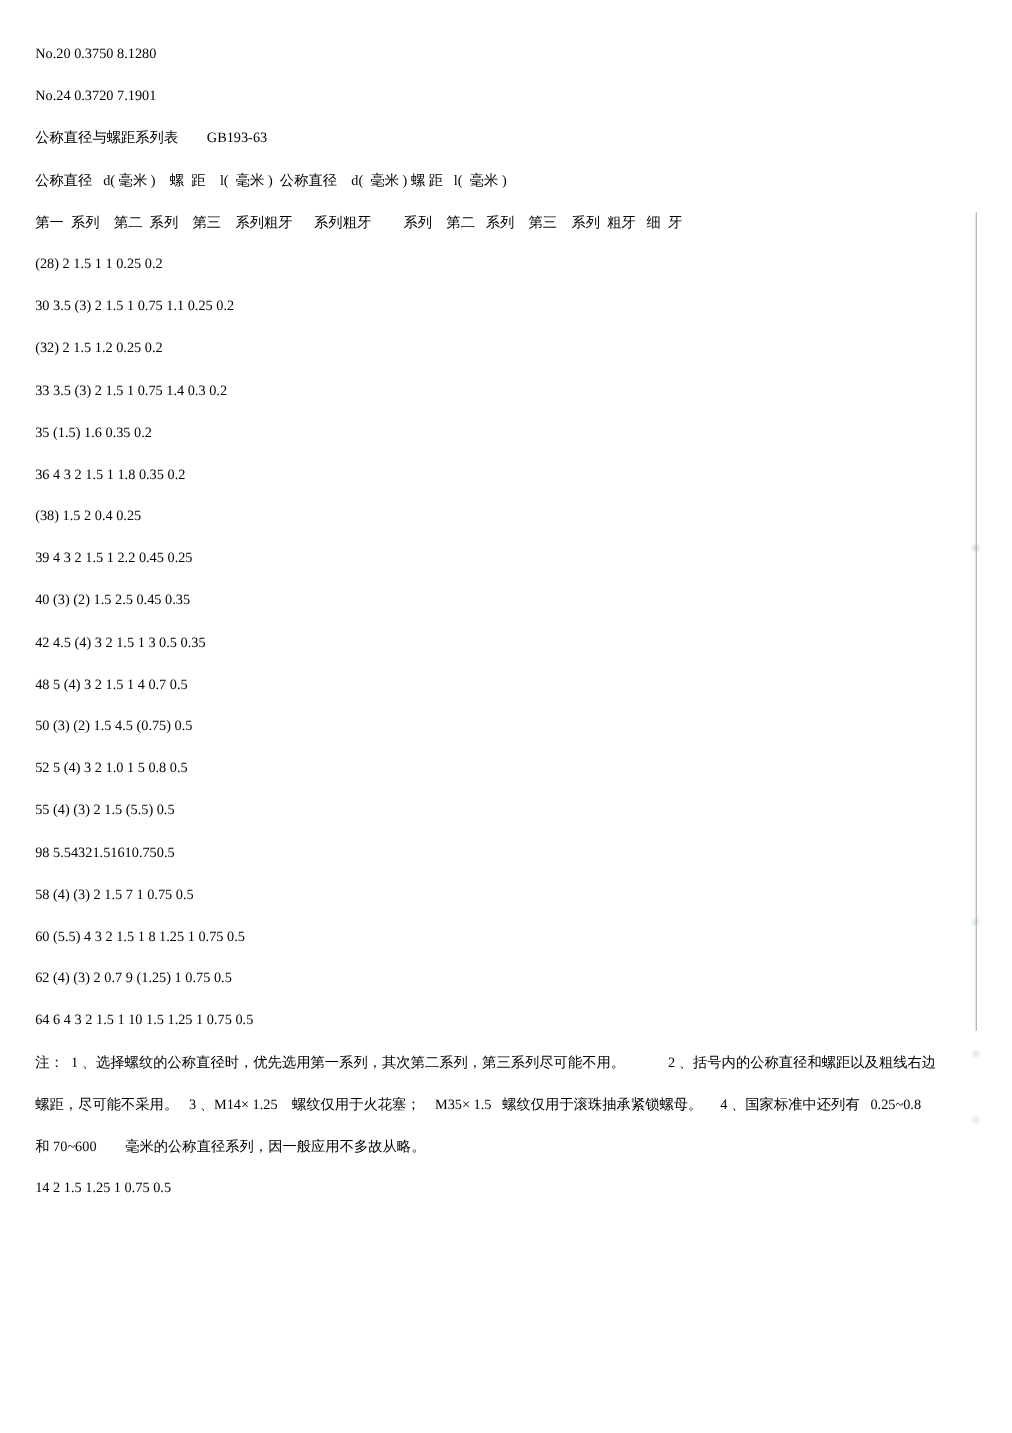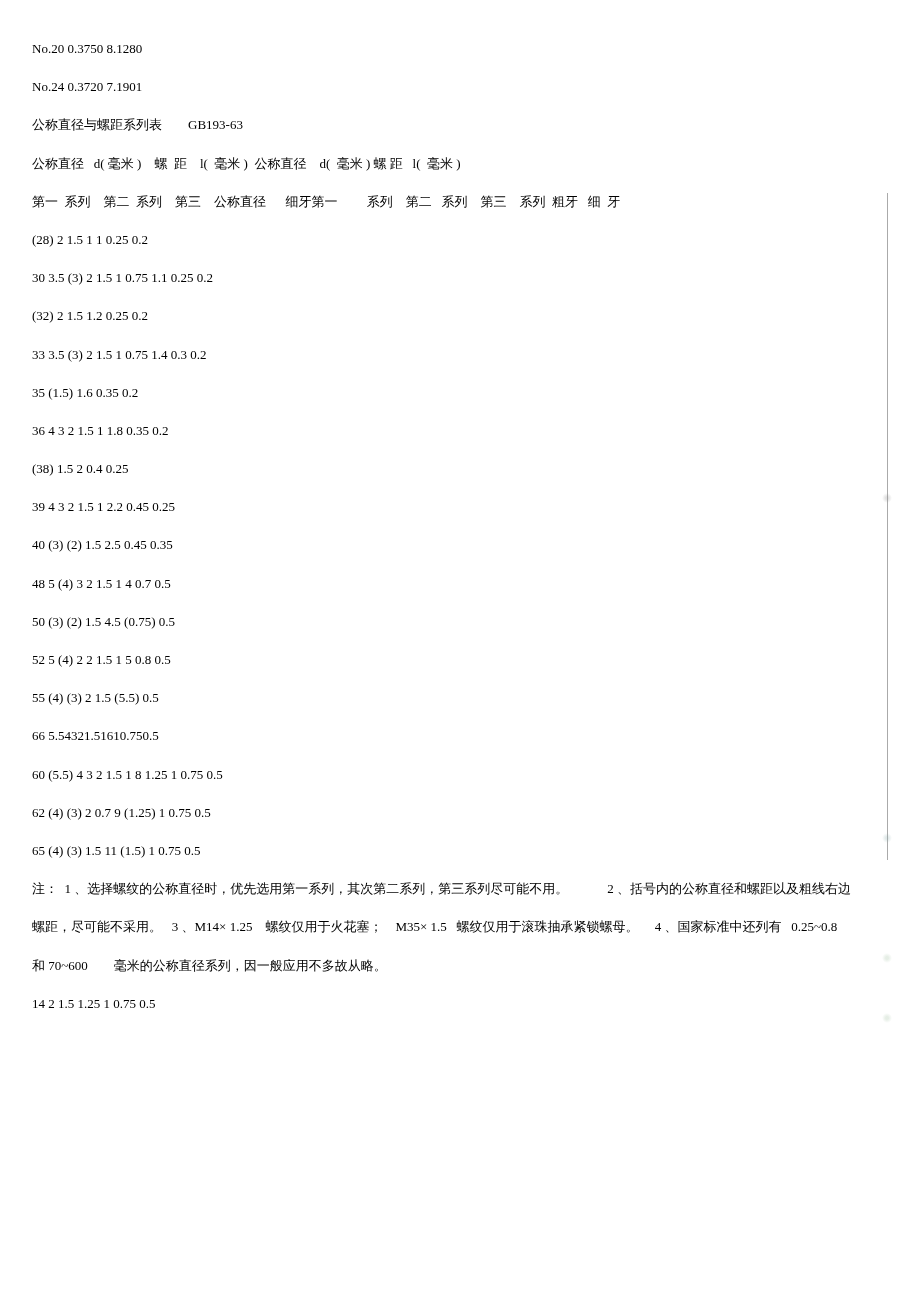--- a/index.html
+++ b/index.html
@@ -41,38 +41,40 @@
 
 <div>
   <div class="line">No.20 0.3750 8.1280</div>
   <div class="line">No.24 0.3720 7.1901</div>
   <div class="line">公称直径与螺距系列表  GB193-63</div>
   <div class="line">公称直径   d( 毫米 )    螺  距    l(  毫米 )  公称直径    d(  毫米 ) 螺 距   l(  毫米 )</div>
 </div>
 
 <div class="box-wrap">
   <div class="boxed">
-    <div class="line">第一  系列    第二  系列    第三    公称直径      细牙第一         系列    第二   系列    第三    系列  粗牙   细  牙</div>
+    <div class="line">第一  系列    第二  系列    第三    系列粗牙      系列粗牙         系列    第二   系列    第三    系列  粗牙   细  牙</div>
     <div class="line">(28) 2 1.5 1 1 0.25 0.2</div>
     <div class="line">30 3.5 (3) 2 1.5 1 0.75 1.1 0.25 0.2</div>
     <div class="line">(32) 2 1.5 1.2 0.25 0.2</div>
     <div class="line">33 3.5 (3) 2 1.5 1 0.75 1.4 0.3 0.2</div>
     <div class="line">35 (1.5) 1.6 0.35 0.2</div>
     <div class="line">36 4 3 2 1.5 1 1.8 0.35 0.2</div>
     <div class="line">(38) 1.5 2 0.4 0.25</div>
     <div class="line">39 4 3 2 1.5 1 2.2 0.45 0.25</div>
     <div class="line">40 (3) (2) 1.5 2.5 0.45 0.35</div>
+    <div class="line">42 4.5 (4) 3 2 1.5 1 3 0.5 0.35</div>
     <div class="line">48 5 (4) 3 2 1.5 1 4 0.7 0.5</div>
     <div class="line">50 (3) (2) 1.5 4.5 (0.75) 0.5</div>
-    <div class="line">52 5 (4) 2 2 1.5 1 5 0.8 0.5</div>
+    <div class="line">52 5 (4) 3 2 1.0 1 5 0.8 0.5</div>
     <div class="line">55 (4) (3) 2 1.5 (5.5) 0.5</div>
-    <div class="line">66 5.54321.51610.750.5</div>
+    <div class="line">98 5.54321.51610.750.5</div>
+    <div class="line">58 (4) (3) 2 1.5 7 1 0.75 0.5</div>
     <div class="line">60 (5.5) 4 3 2 1.5 1 8 1.25 1 0.75 0.5</div>
     <div class="line">62 (4) (3) 2 0.7 9 (1.25) 1 0.75 0.5</div>
-    <div class="line">65 (4) (3) 1.5 11 (1.5) 1 0.75 0.5</div>
+    <div class="line">64 6 4 3 2 1.5 1 10 1.5 1.25 1 0.75 0.5</div>
   </div>
   <div class="noise a"></div>
   <div class="noise b"></div>
   <div class="noise c"></div>
   <div class="noise d"></div>
 </div>
 
 <div>
   <div class="line">注：  1 、选择螺纹的公称直径时，优先选用第一系列，其次第二系列，第三系列尽可能不用。   2 、括号内的公称直径和螺距以及粗线右边</div>
   <div class="line">螺距，尽可能不采用。   3 、M14× 1.25    螺纹仅用于火花塞； M35× 1.5   螺纹仅用于滚珠抽承紧锁螺母。  4 、国家标准中还列有   0.25~0.8</div>

